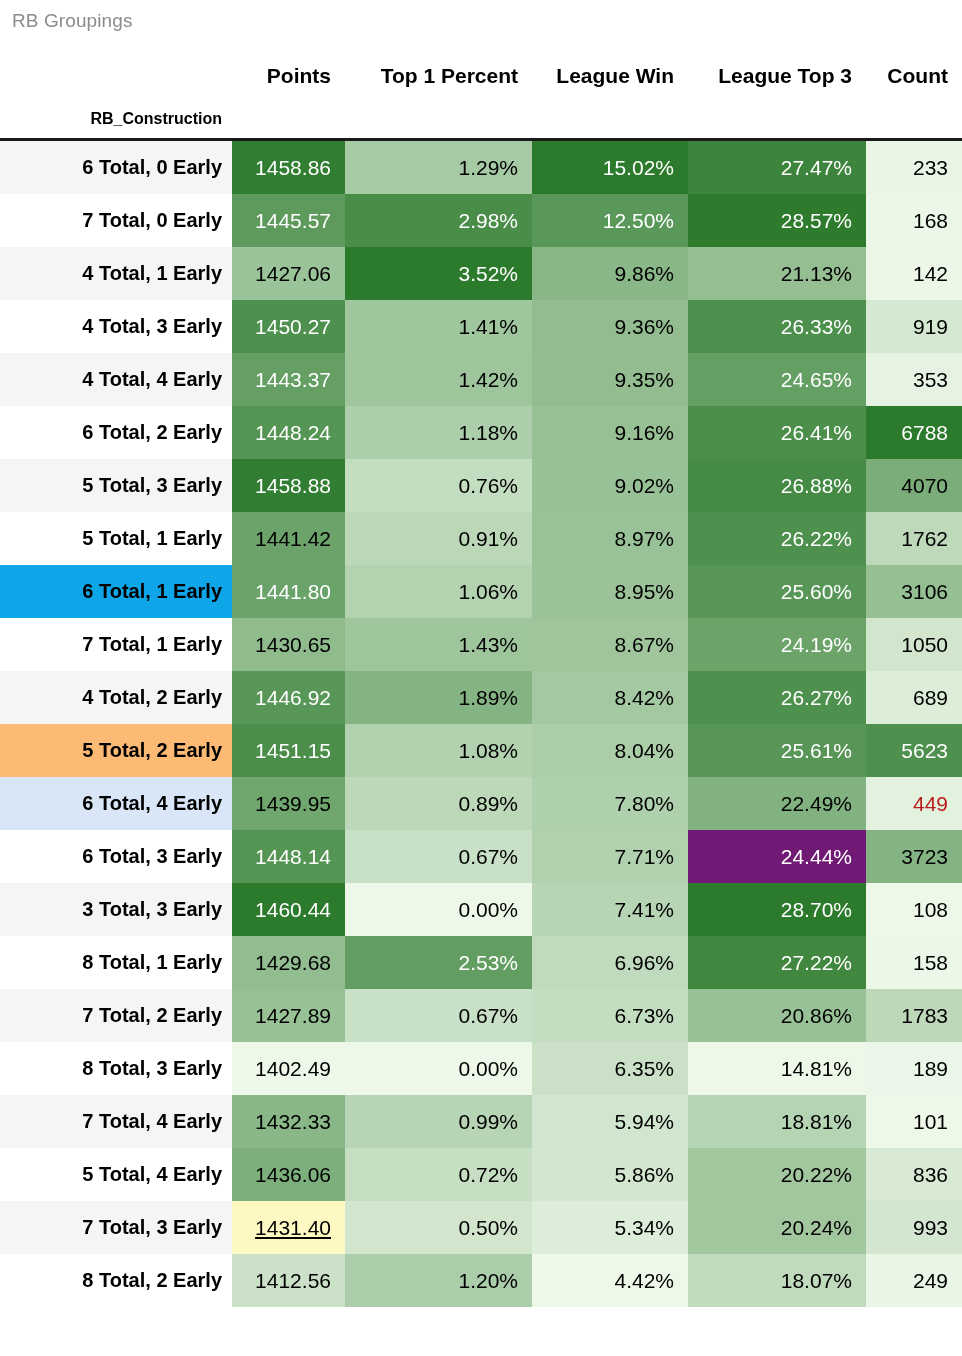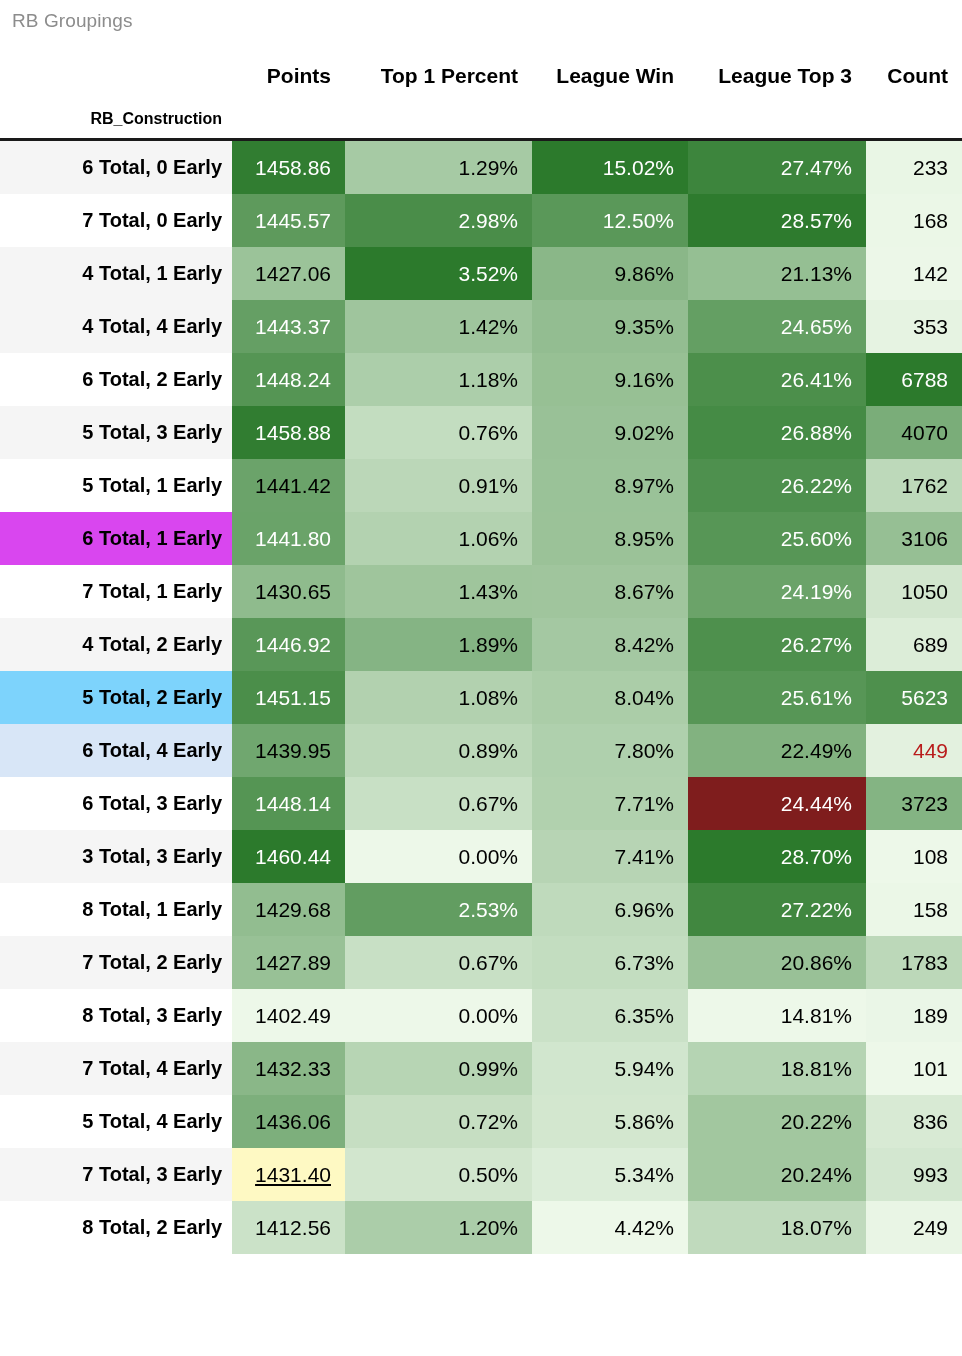--- a/index.html
+++ b/index.html
@@ -146,20 +146,28 @@
         </tr>
         <tr>
           <th class="rowlabel" style="background: rgb(245, 245, 245);">4 Total, 1 Early</th>
           <td style="background: rgb(155, 195, 153); color: rgb(0, 0, 0);">1427.06</td>
           <td style="background: rgb(44, 122, 44); color: rgb(255, 255, 255);">3.52%</td>
           <td style="background: rgb(138, 183, 136); color: rgb(0, 0, 0);">9.86%</td>
           <td style="background: rgb(149, 191, 147); color: rgb(0, 0, 0);">21.13%</td>
           <td style="background: rgb(236, 247, 232); color: rgb(0, 0, 0);">142</td>
         </tr>
         <tr>
+          <th class="rowlabel" style="background: rgb(255, 255, 255);">4 Total, 3 Early</th>
+          <td style="background: rgb(78, 144, 77); color: rgb(255, 255, 255);">1450.27</td>
+          <td style="background: rgb(160, 198, 157); color: rgb(0, 0, 0);">1.41%</td>
+          <td style="background: rgb(147, 189, 145); color: rgb(0, 0, 0);">9.36%</td>
+          <td style="background: rgb(77, 143, 76); color: rgb(255, 255, 255);">26.33%</td>
+          <td style="background: rgb(213, 233, 210); color: rgb(0, 0, 0);">919</td>
+        </tr>
+        <tr>
           <th class="rowlabel" style="background: rgb(245, 245, 245);">4 Total, 4 Early</th>
           <td style="background: rgb(101, 159, 100); color: rgb(255, 255, 255);">1443.37</td>
           <td style="background: rgb(159, 197, 157); color: rgb(0, 0, 0);">1.42%</td>
           <td style="background: rgb(147, 189, 145); color: rgb(0, 0, 0);">9.35%</td>
           <td style="background: rgb(100, 159, 99); color: rgb(255, 255, 255);">24.65%</td>
           <td style="background: rgb(230, 243, 226); color: rgb(0, 0, 0);">353</td>
         </tr>
         <tr>
           <th class="rowlabel" style="background: rgb(255, 255, 255);">6 Total, 2 Early</th>
           <td style="background: rgb(85, 149, 84); color: rgb(255, 255, 255);">1448.24</td>
@@ -178,21 +186,21 @@
         </tr>
         <tr>
           <th class="rowlabel" style="background: rgb(255, 255, 255);">5 Total, 1 Early</th>
           <td style="background: rgb(107, 163, 106); color: rgb(0, 0, 0);">1441.42</td>
           <td style="background: rgb(187, 215, 184); color: rgb(0, 0, 0);">0.91%</td>
           <td style="background: rgb(154, 194, 152); color: rgb(0, 0, 0);">8.97%</td>
           <td style="background: rgb(78, 144, 78); color: rgb(255, 255, 255);">26.22%</td>
           <td style="background: rgb(189, 217, 186); color: rgb(0, 0, 0);">1762</td>
         </tr>
         <tr>
-          <th class="rowlabel" style="background: #d946ef; margin-left: 26px;">6 Total, 1 Early</th>
+          <th class="rowlabel" style="background: #0ea5e9; margin-left: 26px;">6 Total, 1 Early</th>
           <td style="background: rgb(106, 163, 105); color: rgb(255, 255, 255);">1441.80</td>
           <td style="background: rgb(179, 210, 176); color: rgb(0, 0, 0);">1.06%</td>
           <td style="background: rgb(155, 194, 152); color: rgb(0, 0, 0);">8.95%</td>
           <td style="background: rgb(87, 150, 86); color: rgb(255, 255, 255); padding-left: 20px;">25.60%</td>
           <td style="background: rgb(150, 191, 148); color: rgb(0, 0, 0);">3106</td>
         </tr>
         <tr>
           <th class="rowlabel" style="background: rgb(255, 255, 255);">7 Total, 1 Early</th>
           <td style="background: rgb(143, 187, 141); color: rgb(0, 0, 0);">1430.65</td>
           <td style="background: rgb(159, 197, 156); color: rgb(0, 0, 0);">1.43%</td>
@@ -202,41 +210,41 @@
         </tr>
         <tr>
           <th class="rowlabel" style="background: rgb(245, 245, 245);">4 Total, 2 Early</th>
           <td style="background: rgb(89, 151, 88); color: rgb(255, 255, 255);">1446.92</td>
           <td style="background: rgb(133, 180, 132); color: rgb(0, 0, 0);">1.89%</td>
           <td style="background: rgb(164, 200, 162); color: rgb(0, 0, 0);">8.42%</td>
           <td style="background: rgb(78, 144, 77); color: rgb(255, 255, 255);">26.27%</td>
           <td style="background: rgb(220, 237, 216); color: rgb(0, 0, 0);">689</td>
         </tr>
         <tr>
-          <th class="rowlabel" style="background: #7dd3fc;">5 Total, 2 Early</th>
+          <th class="rowlabel" style="background: #fdba74;">5 Total, 2 Early</th>
           <td style="background: rgb(75, 142, 74); color: rgb(255, 255, 255);">1451.15</td>
           <td style="background: rgb(178, 209, 175); color: rgb(0, 0, 0);">1.08%</td>
           <td style="background: rgb(171, 205, 168); color: rgb(0, 0, 0);">8.04%</td>
           <td style="background: rgb(87, 150, 86); color: rgb(255, 255, 255);">25.61%</td>
           <td style="background: rgb(78, 144, 77); color: rgb(255, 255, 255);">5623</td>
         </tr>
         <tr>
           <th class="rowlabel" style="background: rgb(216, 230, 247);">6 Total, 4 Early</th>
           <td style="background: rgb(112, 167, 111); color: rgb(0, 0, 0);">1439.95</td>
           <td style="background: rgb(188, 216, 185); color: rgb(0, 0, 0);">0.89%</td>
           <td style="background: rgb(175, 208, 173); color: rgb(0, 0, 0);">7.80%</td>
           <td style="background: rgb(130, 178, 128); color: rgb(0, 0, 0);">22.49%</td>
           <td style="background: rgb(227, 241, 223); color: #b91c1c;">449</td>
         </tr>
         <tr>
           <th class="rowlabel" style="background: rgb(255, 255, 255);">6 Total, 3 Early</th>
           <td style="background: rgb(85, 149, 84); color: rgb(255, 255, 255);">1448.14</td>
           <td style="background: rgb(200, 224, 197); color: rgb(0, 0, 0);">0.67%</td>
           <td style="background: rgb(177, 209, 174); color: rgb(0, 0, 0);">7.71%</td>
-          <td style="background: #7f1d1d; color: rgb(255, 255, 255);">24.44%</td>
+          <td style="background: #701a75; color: rgb(255, 255, 255);">24.44%</td>
           <td style="background: rgb(132, 180, 131); color: rgb(0, 0, 0);">3723</td>
         </tr>
         <tr>
           <th class="rowlabel" style="background: rgb(245, 245, 245);">3 Total, 3 Early</th>
           <td style="background: rgb(44, 122, 44); color: rgb(255, 255, 255);">1460.44</td>
           <td style="background: rgb(237, 248, 233); color: rgb(0, 0, 0);">0.00%</td>
           <td style="background: rgb(183, 212, 180); color: rgb(0, 0, 0);">7.41%</td>
           <td style="background: rgb(44, 122, 44); color: rgb(255, 255, 255);">28.70%</td>
           <td style="background: rgb(237, 248, 233); color: rgb(0, 0, 0);">108</td>
         </tr>

